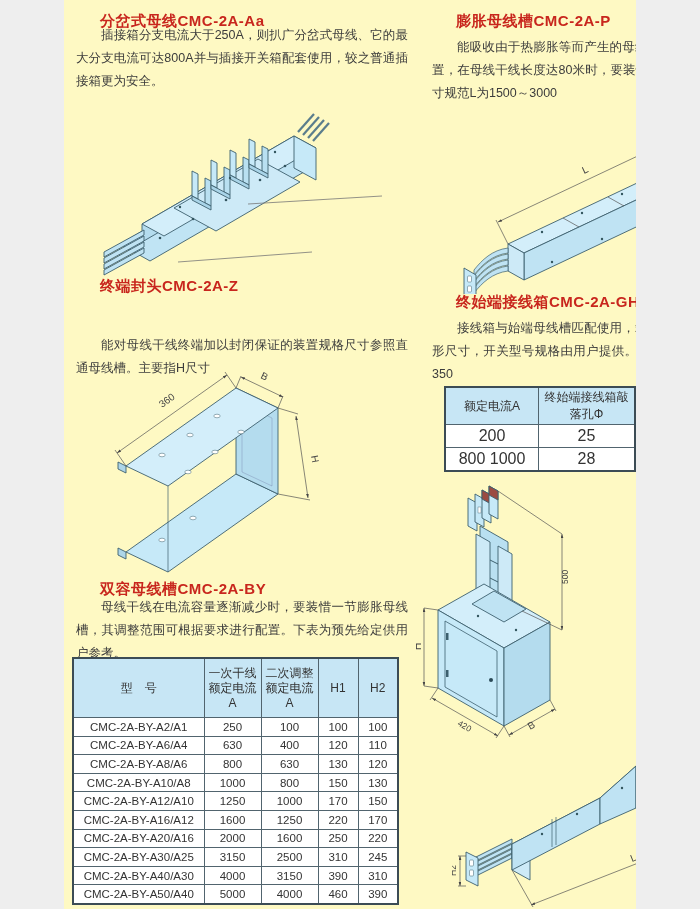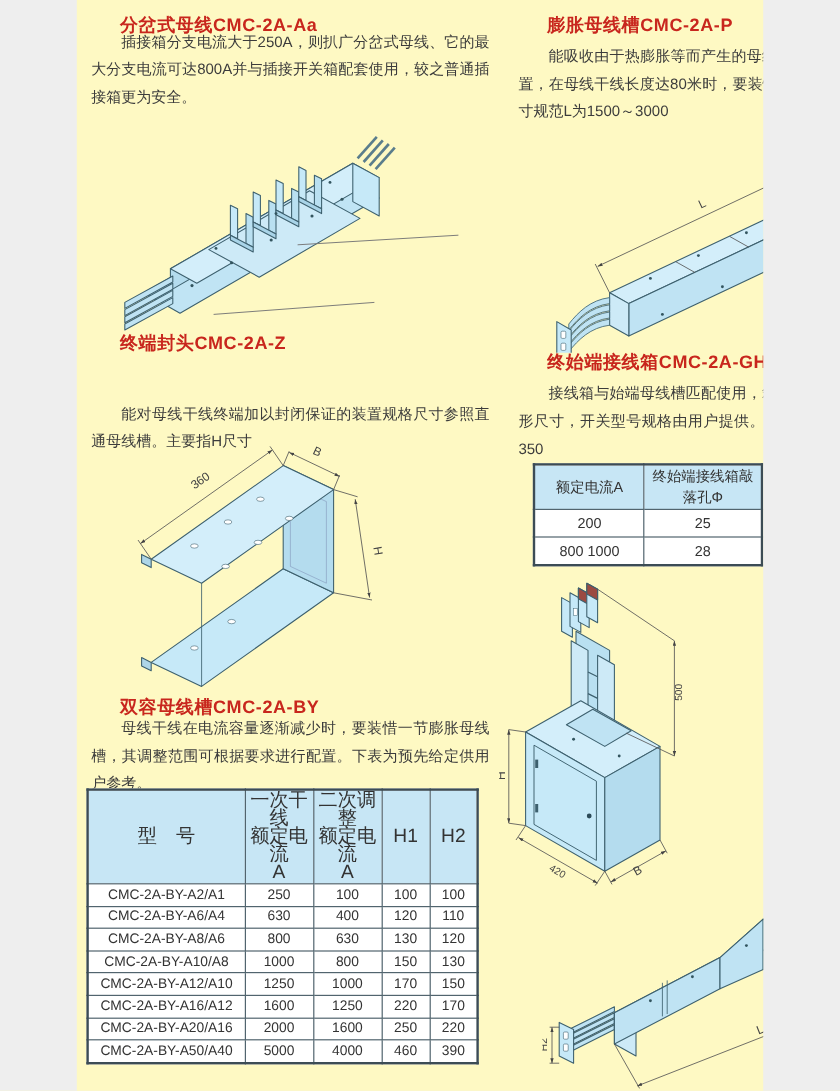--- a/index.html
+++ b/index.html
@@ -8,23 +8,23 @@
   .title{position:absolute;font-size:15px;font-weight:bold;color:#c8261d;letter-spacing:.5px;padding-left:24px;white-space:nowrap;}
   .body-text{position:absolute;font-size:12.5px;line-height:23px;color:#3c3c3c;text-align:justify;text-indent:2em;}
   .col-l{left:12px;width:332px;}
   .col-r{left:368px;width:330px;}
   table{border-collapse:collapse;table-layout:fixed;background:#fff;}
   th,td{border:1px solid #51646e;text-align:center;color:#333;overflow:hidden;}
   th{background:#c7e6f5;font-weight:normal;white-space:pre-line;}
   .tbl{position:absolute;border:2px solid #3c4c55;}
   #gh-table{left:380px;top:386px;}
   #gh-table th{height:29px;font-size:12px;}
-  #gh-table td{height:20px;font-size:12px;}
+  #gh-table td{height:20px;font-size:16px;}
   #by-table{left:8px;top:657px;}
-  #by-table th{height:56px;font-size:16px;line-height:15px;margin-top:16px;}
+  #by-table th{height:56px;font-size:12px;line-height:15px;margin-top:16px;}
   #by-table td{height:15.6px;font-size:11.5px;margin-top:40px;}
   .drawing{position:absolute;}
   .dim{font-size:10px;fill:#444;}
   .dim-s{font-size:8.5px;fill:#444;}
   svg .face{stroke:#3d606e;stroke-width:.9;stroke-linejoin:round;}
   svg .dl{stroke:#555;stroke-width:.7;fill:none;}
   svg .rv{fill:#33555f;}
 </style>
 </head>
 <body>
@@ -335,20 +335,34 @@
           <td>170</td>
         </tr>
         <tr>
           <td>CMC-2A-BY-A20/A16</td>
           <td>2000</td>
           <td>1600</td>
           <td>250</td>
           <td>220</td>
         </tr>
         <tr>
+          <td>CMC-2A-BY-A30/A25</td>
+          <td>3150</td>
+          <td>2500</td>
+          <td>310</td>
+          <td>245</td>
+        </tr>
+        <tr>
+          <td>CMC-2A-BY-A40/A30</td>
+          <td>4000</td>
+          <td>3150</td>
+          <td>390</td>
+          <td>310</td>
+        </tr>
+        <tr>
           <td>CMC-2A-BY-A50/A40</td>
           <td>5000</td>
           <td>4000</td>
           <td>460</td>
           <td>390</td>
         </tr>
       </tbody>
   </table>
 
   <svg class="drawing" style="left:388px;top:696px" width="312" height="213" viewBox="0 0 312 213">

